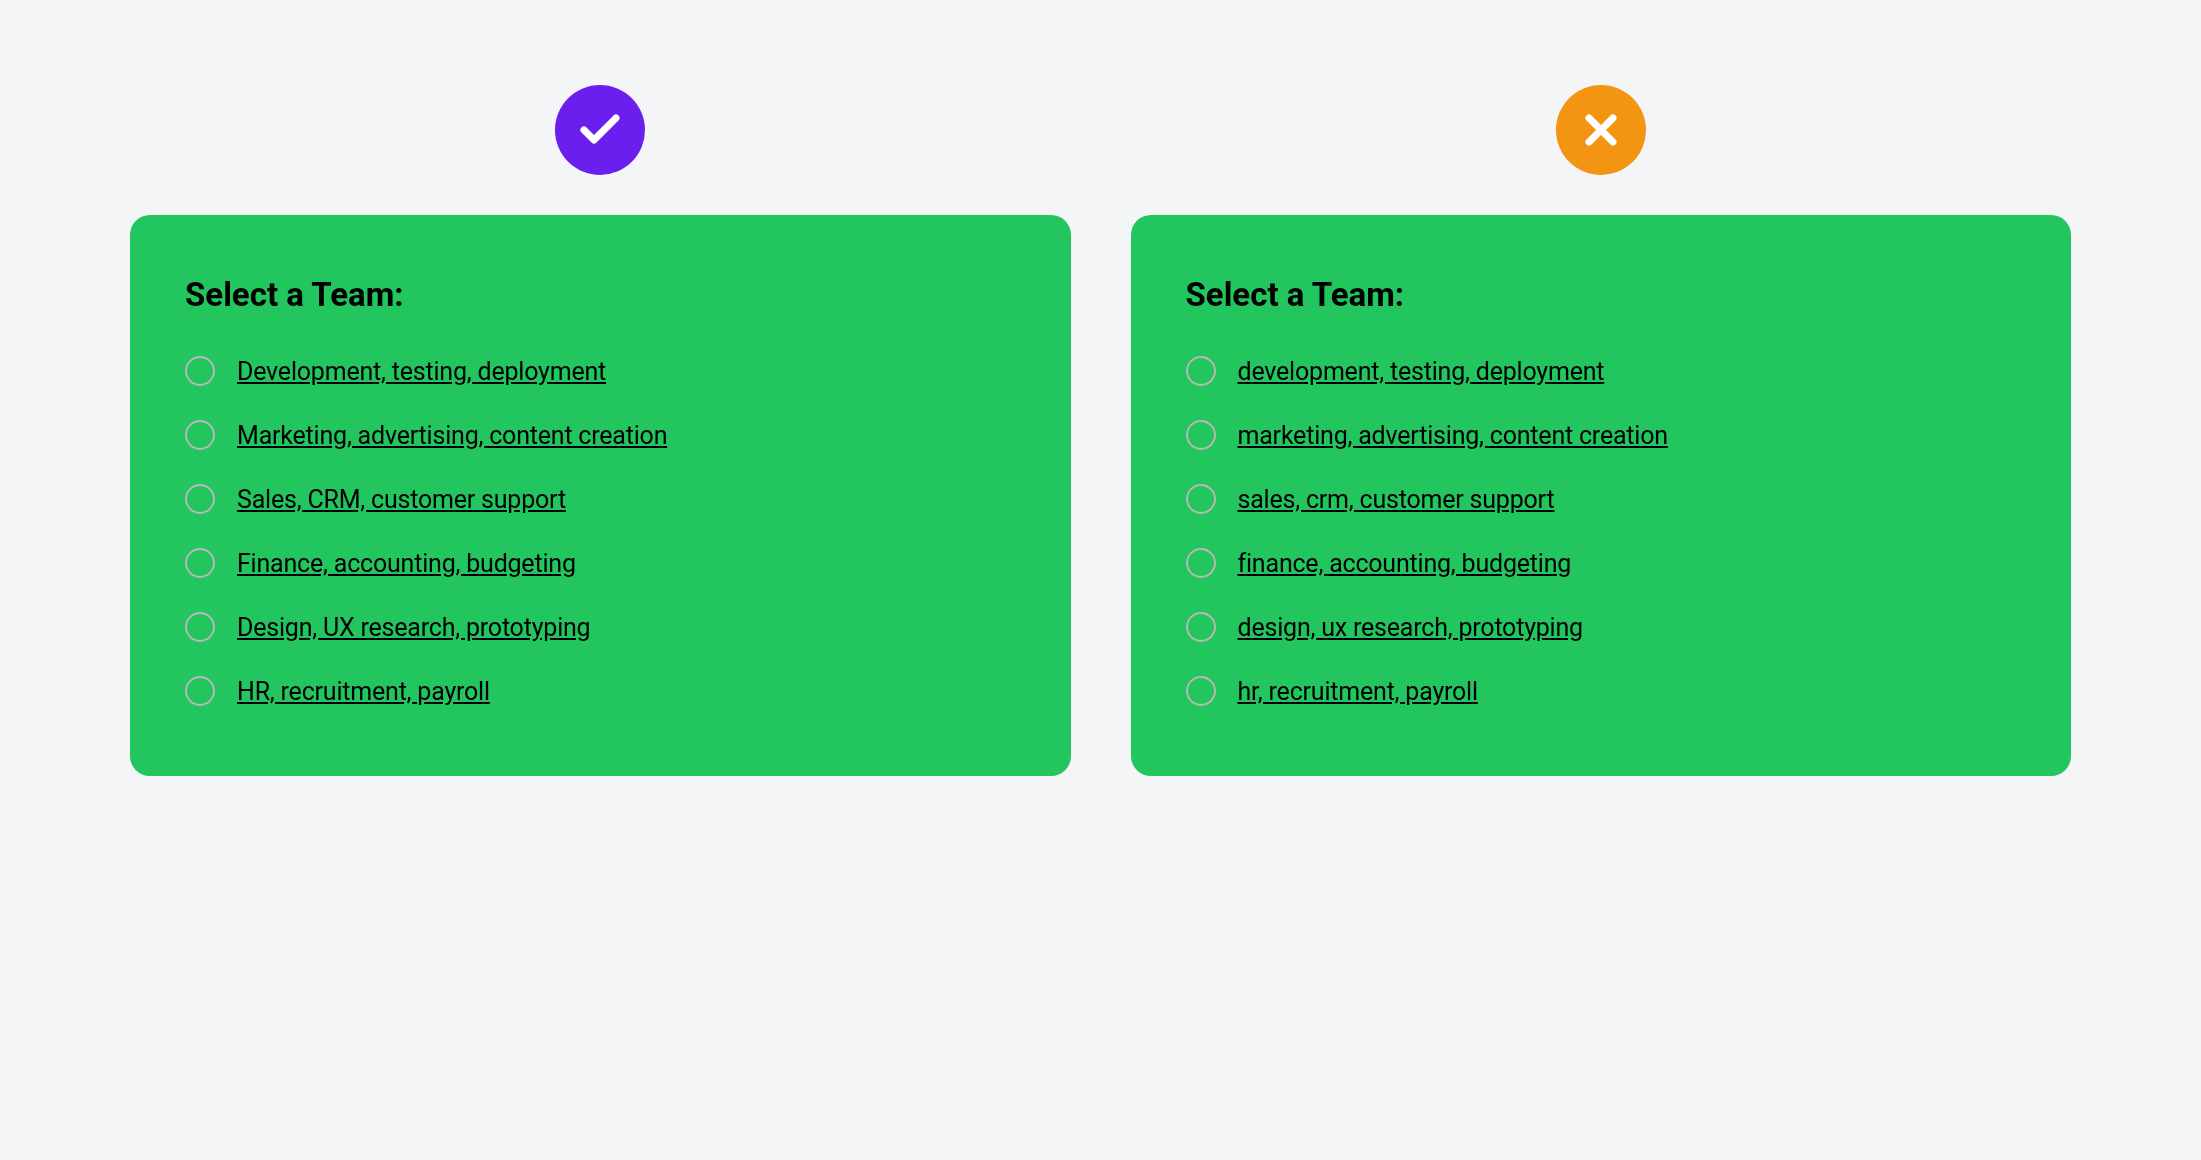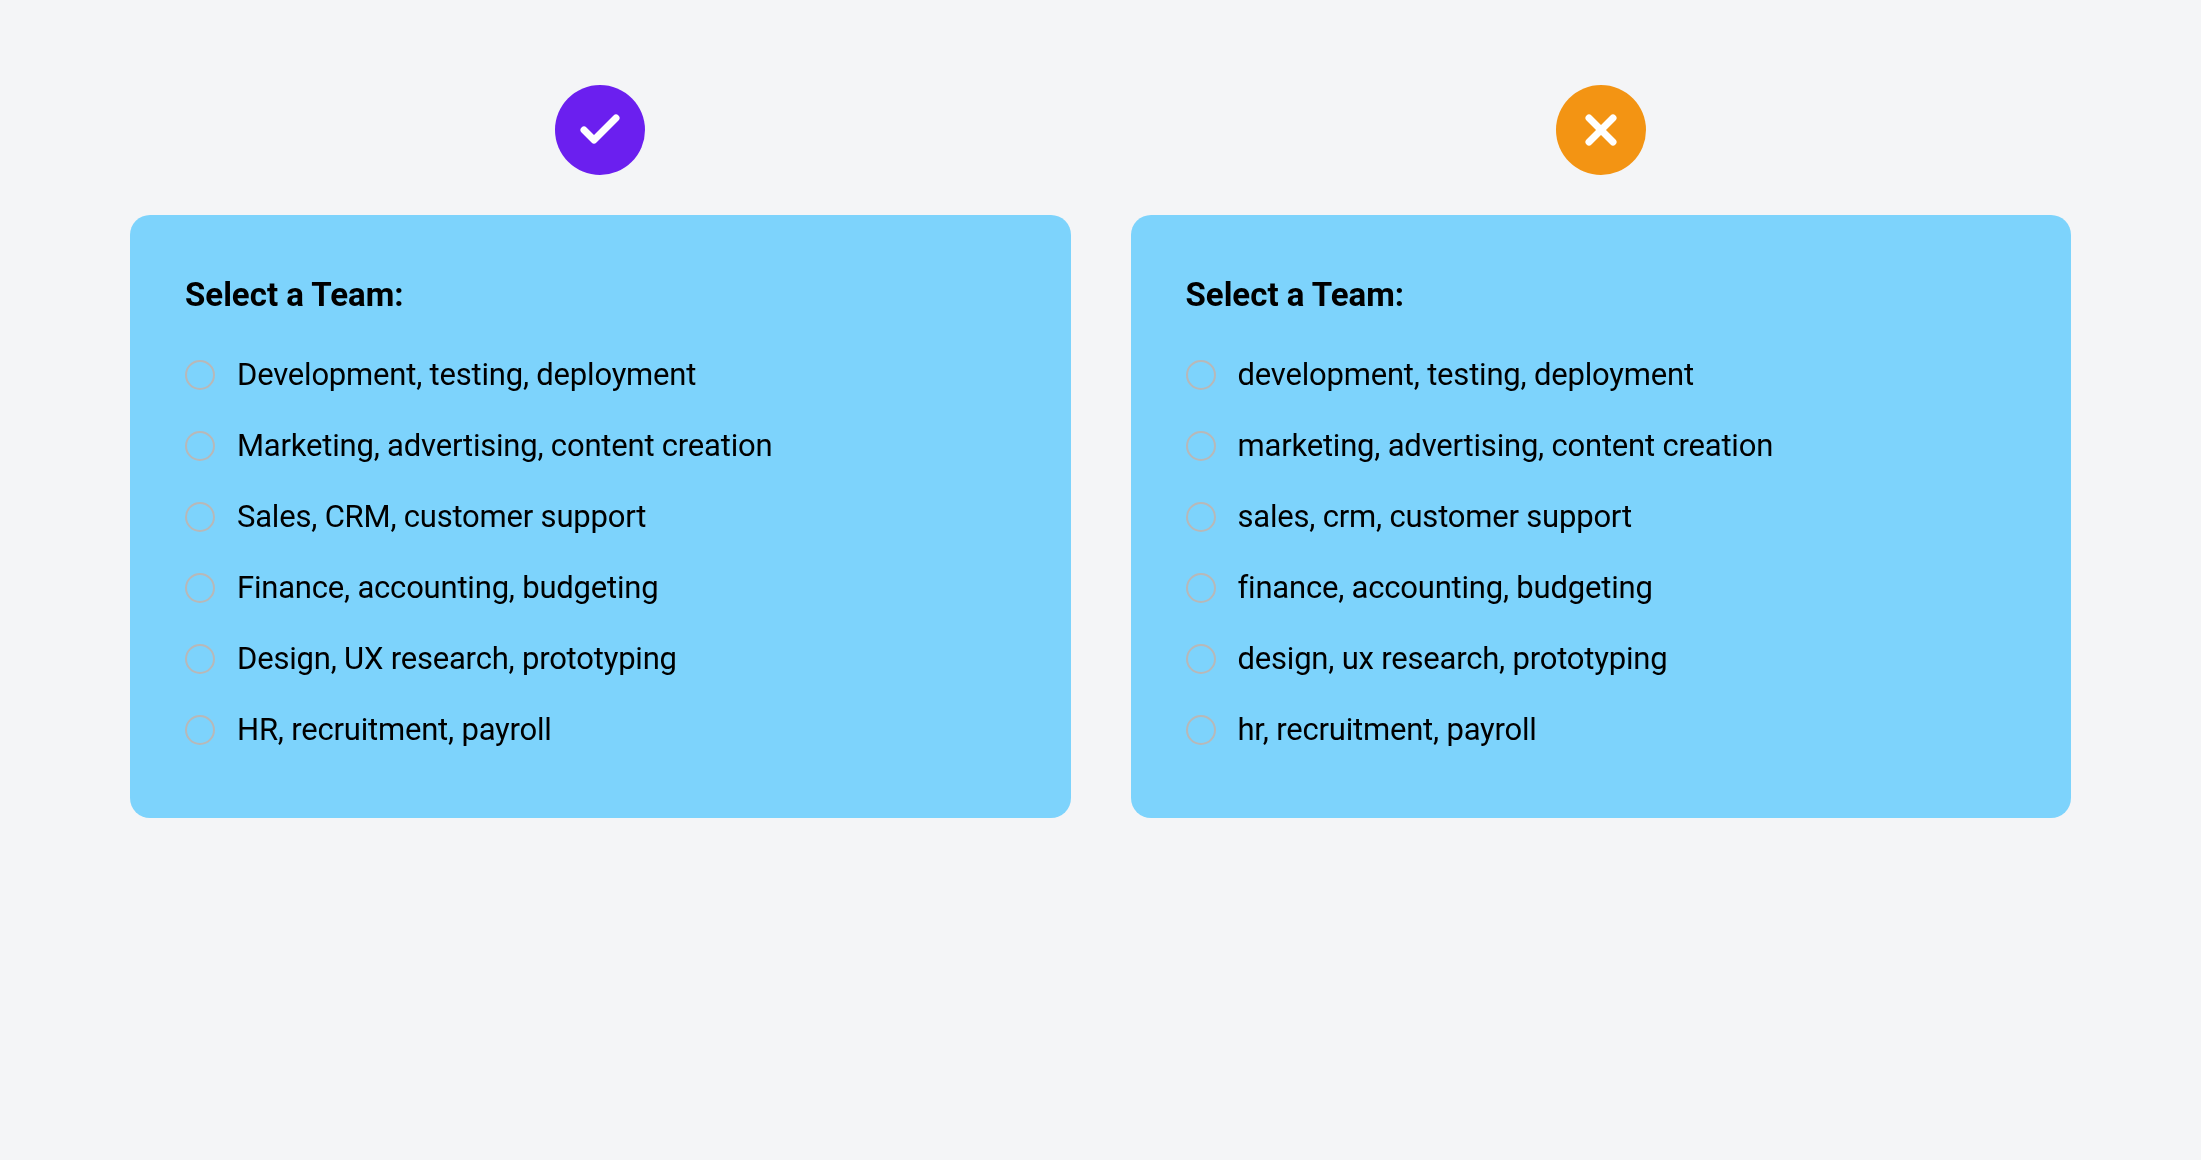--- a/index.html
+++ b/index.html
@@ -39,21 +39,21 @@
       background: #6b1fef;
     }
     .badge-incorrect {
       background: #f39413;
     }
     .badge svg {
       width: 48px;
       height: 48px;
     }
     .card {
-      background: #7dd3fc;
+      background: #22c55e;
       border-radius: 20px;
       padding: 60px 55px 70px 55px;
       width: 100%;
     }
     .card-title {
       font-size: 33px;
       font-weight: 700;
       color: #000000;
       margin-bottom: 42px;
     }
@@ -69,24 +69,25 @@
       cursor: pointer;
     }
     .radio-circle {
       width: 30px;
       height: 30px;
       border: 2.5px solid #b8b8b8;
       border-radius: 50%;
       flex-shrink: 0;
     }
     .option-label {
-      font-size: 31px;
+      font-size: 25px;
       font-weight: 400;
       color: #000000;
       letter-spacing: -0.2px;
+      text-decoration: underline;
     }
   </style>
 </head>
 <body>
 
 <div class="container">
 
   <div class="column">
     <div class="badge badge-correct">
       <svg viewBox="0 0 24 24" fill="none" stroke="#ffffff" stroke-width="3.5" stroke-linecap="round" stroke-linejoin="round">

